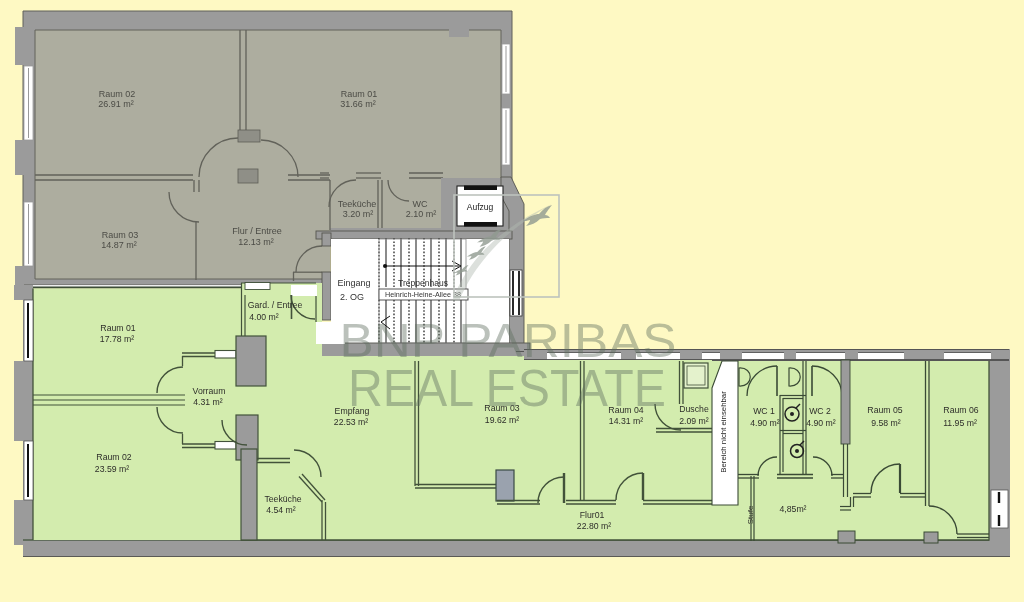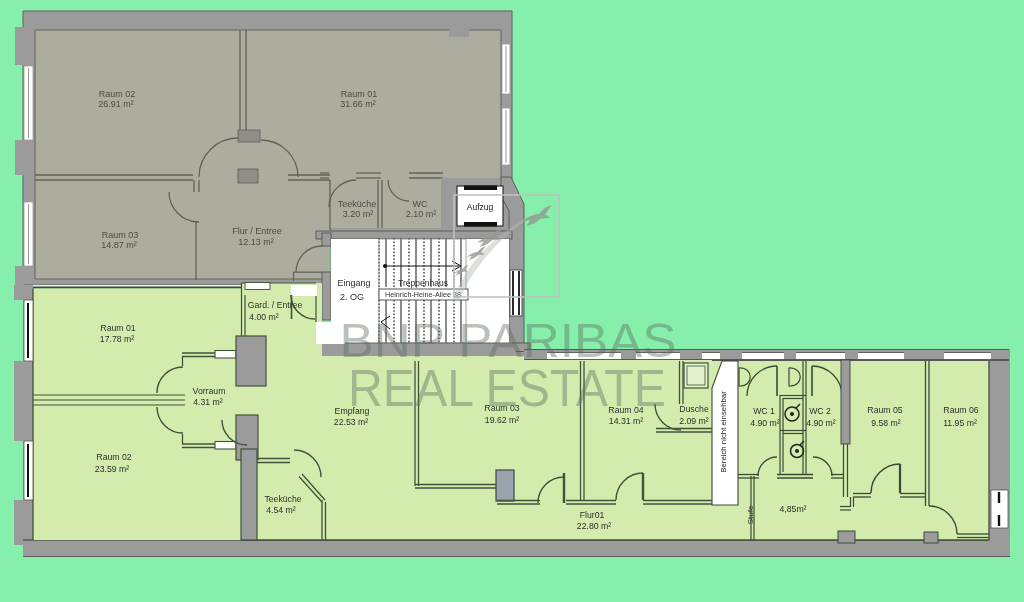--- a/index.html
+++ b/index.html
@@ -1,16 +1,16 @@
 <!DOCTYPE html>
 <html><head>
 <meta charset="utf-8">
 <style>
   html,body{margin:0;padding:0;background:#ffffff;}
-  #page{width:1024px;height:602px;position:relative;background:#86efac;overflow:hidden;}
+  #page{width:1024px;height:602px;position:relative;background:#fef9c3;overflow:hidden;}
   svg{display:block;}
   text{font-family:"Liberation Sans", sans-serif;}
 </style>
 </head>
 <body>
 <div id="page">
 <svg width="1024" height="602" viewBox="0 0 1024 602" xmlns="http://www.w3.org/2000/svg">
 <defs>
 </defs>
 

